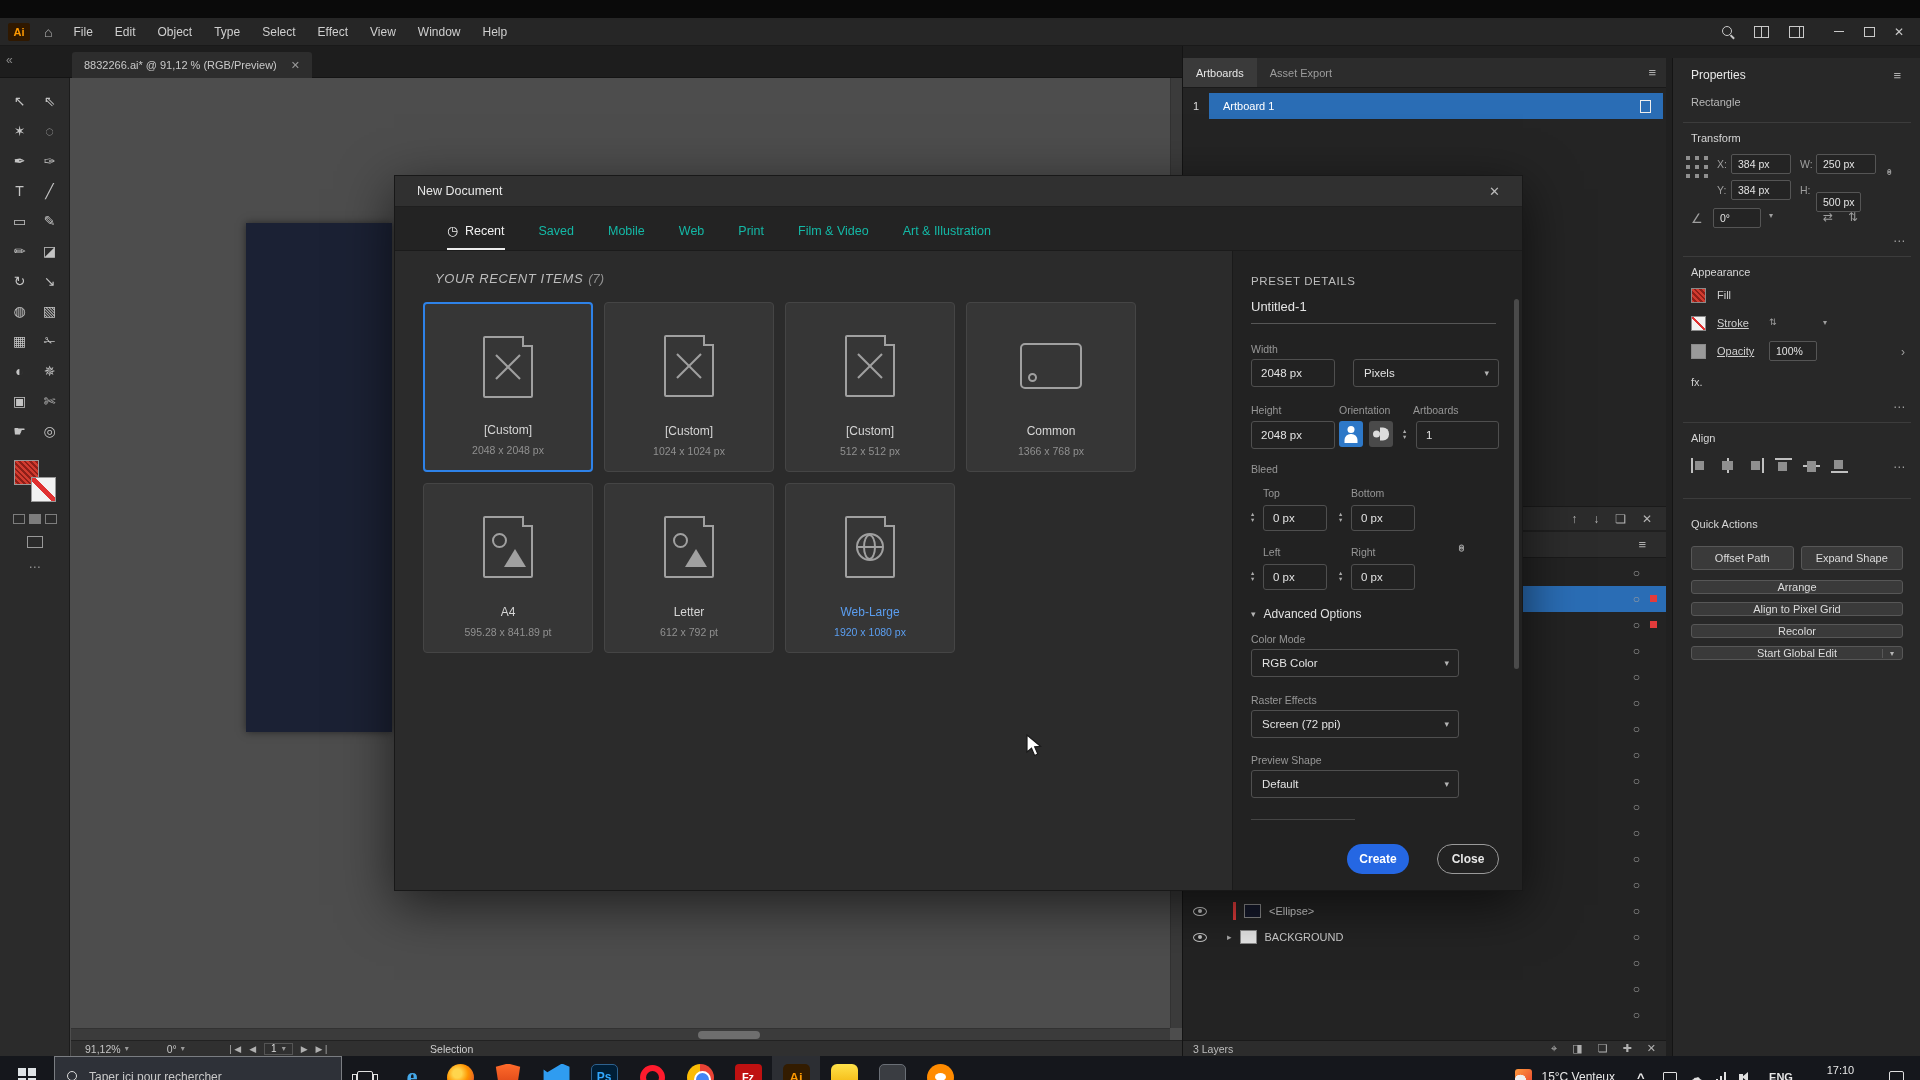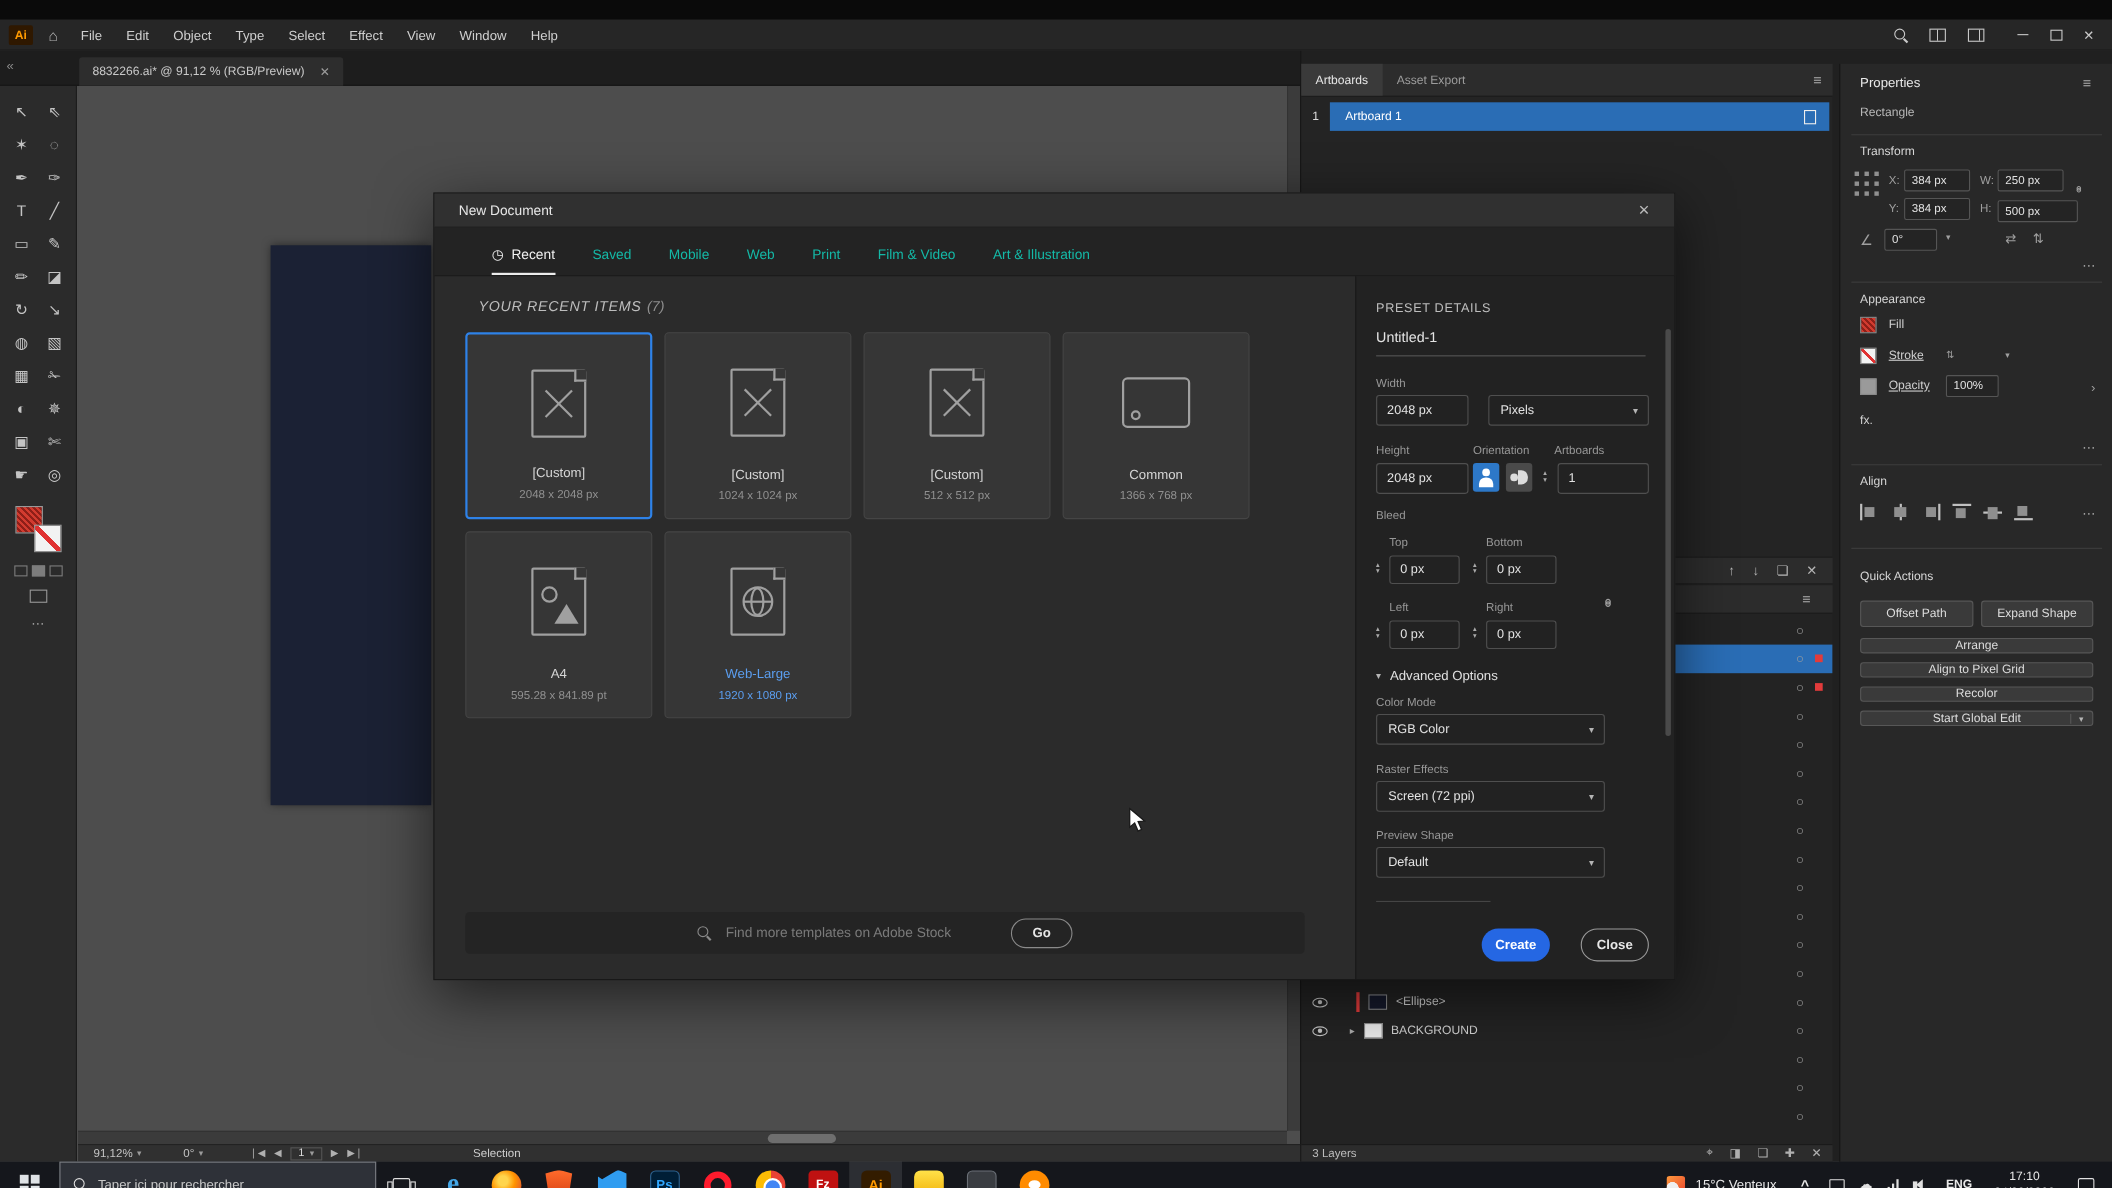--- a/index.html
+++ b/index.html
@@ -484,21 +484,21 @@
           <i></i>
           <i></i>
         </div>
       <span class="fld-label" style="left:44px;top:100px">X:</span>
       <span class="fld-box" style="left:58px;top:96px;width:60px">384 px</span>
       <span class="fld-label" style="left:127px;top:100px">W:</span>
       <span class="fld-box" style="left:143px;top:96px;width:60px">250 px</span>
       <span class="fld-label" style="left:44px;top:126px">Y:</span>
       <span class="fld-box" style="left:58px;top:122px;width:60px">384 px</span>
       <span class="fld-label" style="left:127px;top:126px">H:</span>
-      <span class="fld-box" style="left:143px;top:124px;width:73px">500 px</span>
+      <span class="fld-box" style="left:143px;top:134px;width:45px">500 px</span>
       <span class="pp-ico" style="left:211px;top:107px;transform:rotate(90deg)">⚭</span>
       <span class="pp-ico" style="left:18px;top:153px;font-size:13px">∠</span>
       <span class="fld-box" style="left:40px;top:150px;width:48px">0°</span>
       <span class="pp-ico" style="left:96px;top:153px;font-size:8px">▾</span>
       <span class="pp-ico" style="left:150px;top:152px">⇄</span>
       <span class="pp-ico" style="left:175px;top:152px">⇅</span>
       <span class="pp-dots" style="top:176px">⋯</span>
       <div class="pp-div" style="top:198px"></div>
 
       <div class="pp-sec-label" style="top:208px">Appearance</div>
@@ -623,39 +623,45 @@
             <div class="card-icon">
               <div class="pg">
                 <i class="fold"></i>
                 <i class="circ"></i>
                 <i class="tri"></i>
               </div>
             </div>
             <div class="card-label">A4</div>
             <div class="card-dims">595.28 x 841.89 pt</div>
           </div>
+          <div class="card">
+            <div class="card-icon">
+              <div class="pg">
+                <i class="fold"></i>
+                <i class="circ"></i>
+                <i class="tri"></i>
+              </div>
+            </div>
+            <div class="card-label">Letter</div>
+            <div class="card-dims">612 x 792 pt</div>
+          </div>
           <div class="card hover">
             <div class="card-icon">
               <div class="pg">
                 <i class="fold"></i>
                 <div class="globe">
                   <i class="gh"></i>
                   <i class="gv"></i>
                 </div>
               </div>
             </div>
             <div class="card-label">Web-Large</div>
             <div class="card-dims">1920 x 1080 px</div>
           </div>
         </div>
-      <div class="search-row">
-        <span class="mag" style="color:#8a8a8a"></span>
-        <span class="search-ph">Find more templates on Adobe Stock</span>
-        <span class="go-btn">Go</span>
-      </div>
     </div>
 
     <div class="preset-panel">
       <div class="pd-heading">PRESET DETAILS</div>
       <div class="pd-name">Untitled-1</div>
 
       <span class="pd-label" style="left:18px;top:92px">Width</span>
       <span class="pd-box" style="left:18px;top:108px;width:84px">2048 px</span>
       <span class="pd-dd" style="left:120px;top:108px;width:146px">
         <span>Pixels</span>

